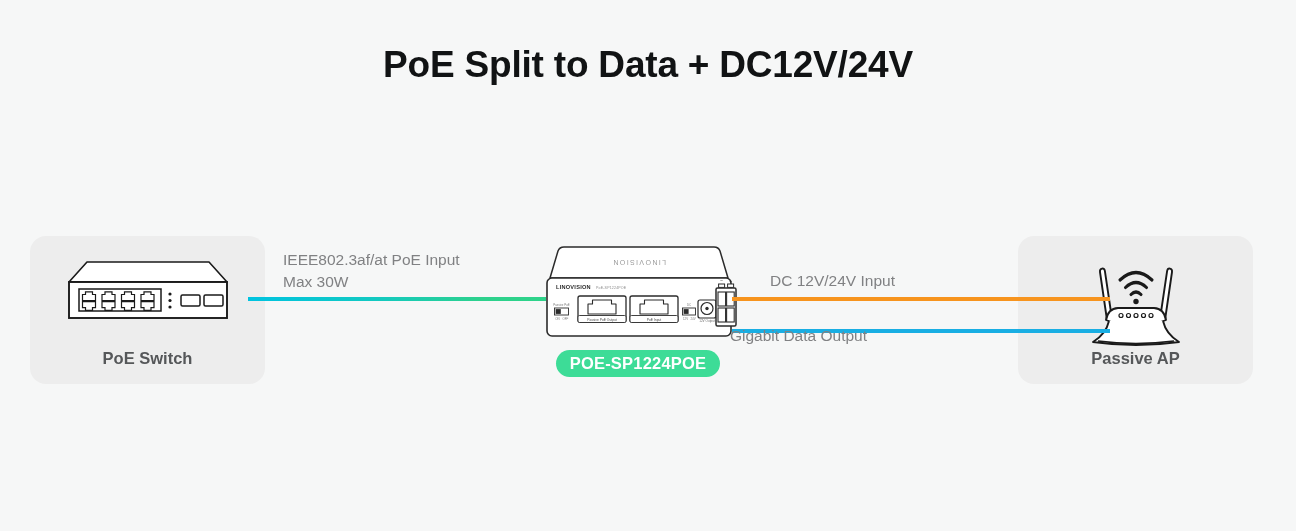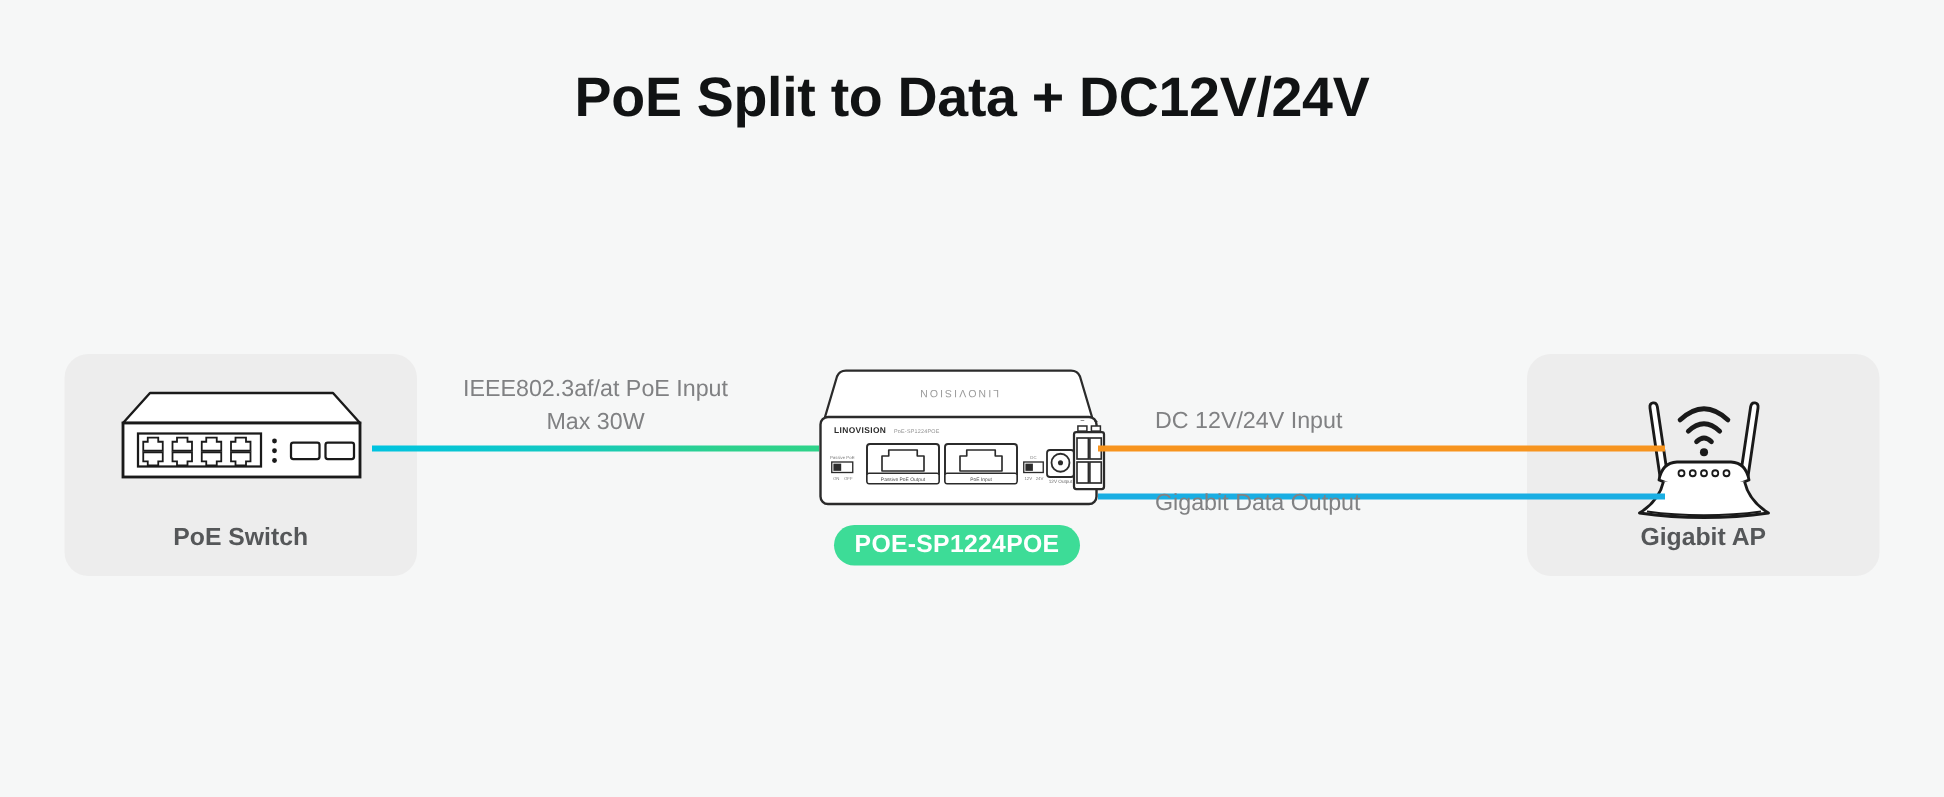--- a/index.html
+++ b/index.html
@@ -29,21 +29,21 @@
     color: #111314;
     letter-spacing: -0.2px;
   }
 
   
   .card {
     position: absolute;
     background: #ededed;
     border-radius: 16px;
   }
-  #card-switch { left: 43px;  top: 236px; width: 235px; height: 148px; }
+  #card-switch { left: 30px;  top: 236px; width: 235px; height: 148px; }
   #card-ap     { left: 1018px; top: 236px; width: 235px; height: 148px; }
 
   .card-label {
     position: absolute;
     left: 0; right: 0;
     bottom: 16px;
     text-align: center;
     font-size: 16.5px;
     font-weight: bold;
     color: #555759;
@@ -107,28 +107,28 @@
     top: 329px;
     width: 378px;
     background: #19aee3;
   }
 
   
   .caption {
     position: absolute;
     color: #808183;
     font-size: 15.5px;
-    text-align: center;
+    text-align: left;
     line-height: 1.45;
     white-space: pre;
   }
   #cap-poe-top   { left: 283px; top: 249px; width: 228px; }
   #cap-poe-bot   { left: 283px; top: 309px; width: 228px; }
   #cap-dc        { left: 770px; top: 270px; width: 300px; text-align: left; }
-  #cap-data      { left: 770px; top: 325px; width: 300px; text-align: left; }
+  #cap-data      { left: 730px; top: 325px; width: 300px; text-align: left; }
 </style>
 </head>
 <body>
 
 <div id="stage">
 
   <div class="title">PoE Split to Data + DC12V/24V</div>
 
   <div class="card" id="card-switch">
     <div class="dev-art">
@@ -241,21 +241,21 @@
           <circle cx="52.5" cy="57.5" r="2"></circle>
           <circle cx="60" cy="57.5" r="2"></circle>
           <circle cx="67.5" cy="57.5" r="2"></circle>
           <circle cx="75" cy="57.5" r="2"></circle>
         </g>
 
         <path d="M33 63 Q30 76 17 84 Q38 87 60 87 Q82 87 103 84 Q90 76 87 63" fill="#ffffff" stroke="#1a1a1a" stroke-width="1.9" stroke-linejoin="round"></path>
         <path d="M22 83 Q40 85.5 60 85.5 Q80 85.5 98 83" fill="none" stroke="#1a1a1a" stroke-width="1.5"></path>
       </svg>
     </div>
-    <div class="card-label">Gigabit AP</div>
+    <div class="card-label">Passive AP</div>
   </div>
 
   <div class="line" id="line-poe"></div>
   <div class="line" id="line-dc"></div>
   <div class="line" id="line-data"></div>
 
   <div class="caption" id="cap-poe-top">IEEE802.3af/at PoE Input
 Max 30W</div>
   <div class="caption" id="cap-dc">DC 12V/24V Input</div>
   <div class="caption" id="cap-data">Gigabit Data Output</div>

